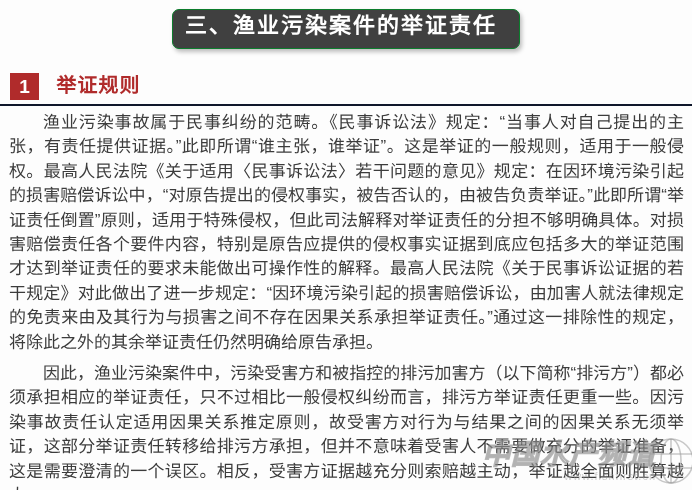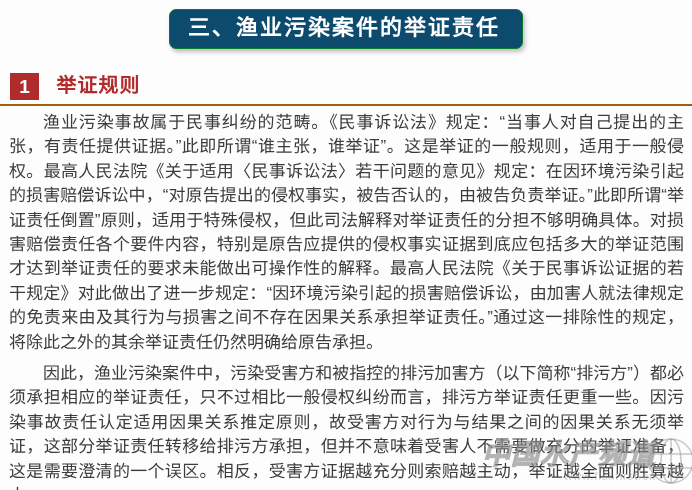--- a/index.html
+++ b/index.html
@@ -14,38 +14,39 @@
   .slide { width: 692px; height: 490px; position: relative; }
 
   
   .banner-wrap {
     text-align: center;
     padding-top: 9px;
     height: 49px;
   }
   .banner {
     display: inline-block;
-    background: #0c4a6e;
+    background: #404040;
     border: 1px solid #0c7c2c;
     border-radius: 7px;
     box-shadow: 2px 3px 4px rgba(0,0,0,0.25);
     color: #ffffff;
     font-size: 22px;
     font-weight: bold;
     letter-spacing: 2px;
-    padding: 6px 22px 8px 18px;
+    padding: 6px 22px 8px 12px;
     line-height: 1.1;
+    font-family: Liberation Mono, monospace;
   }
 
   
   .section-head {
     position: relative;
     margin: 12px 0 0 0;
     padding: 0 0 0 10px;
-    border-bottom: 2px solid #a16207;
+    border-bottom: 2px solid #0f172a;
     height: 34px;
   }
   .section-num {
     display: inline-block;
     vertical-align: bottom;
     width: 29px;
     height: 27px;
     background: #b02b2b;
     color: #ffffff;
     font-size: 19px;

